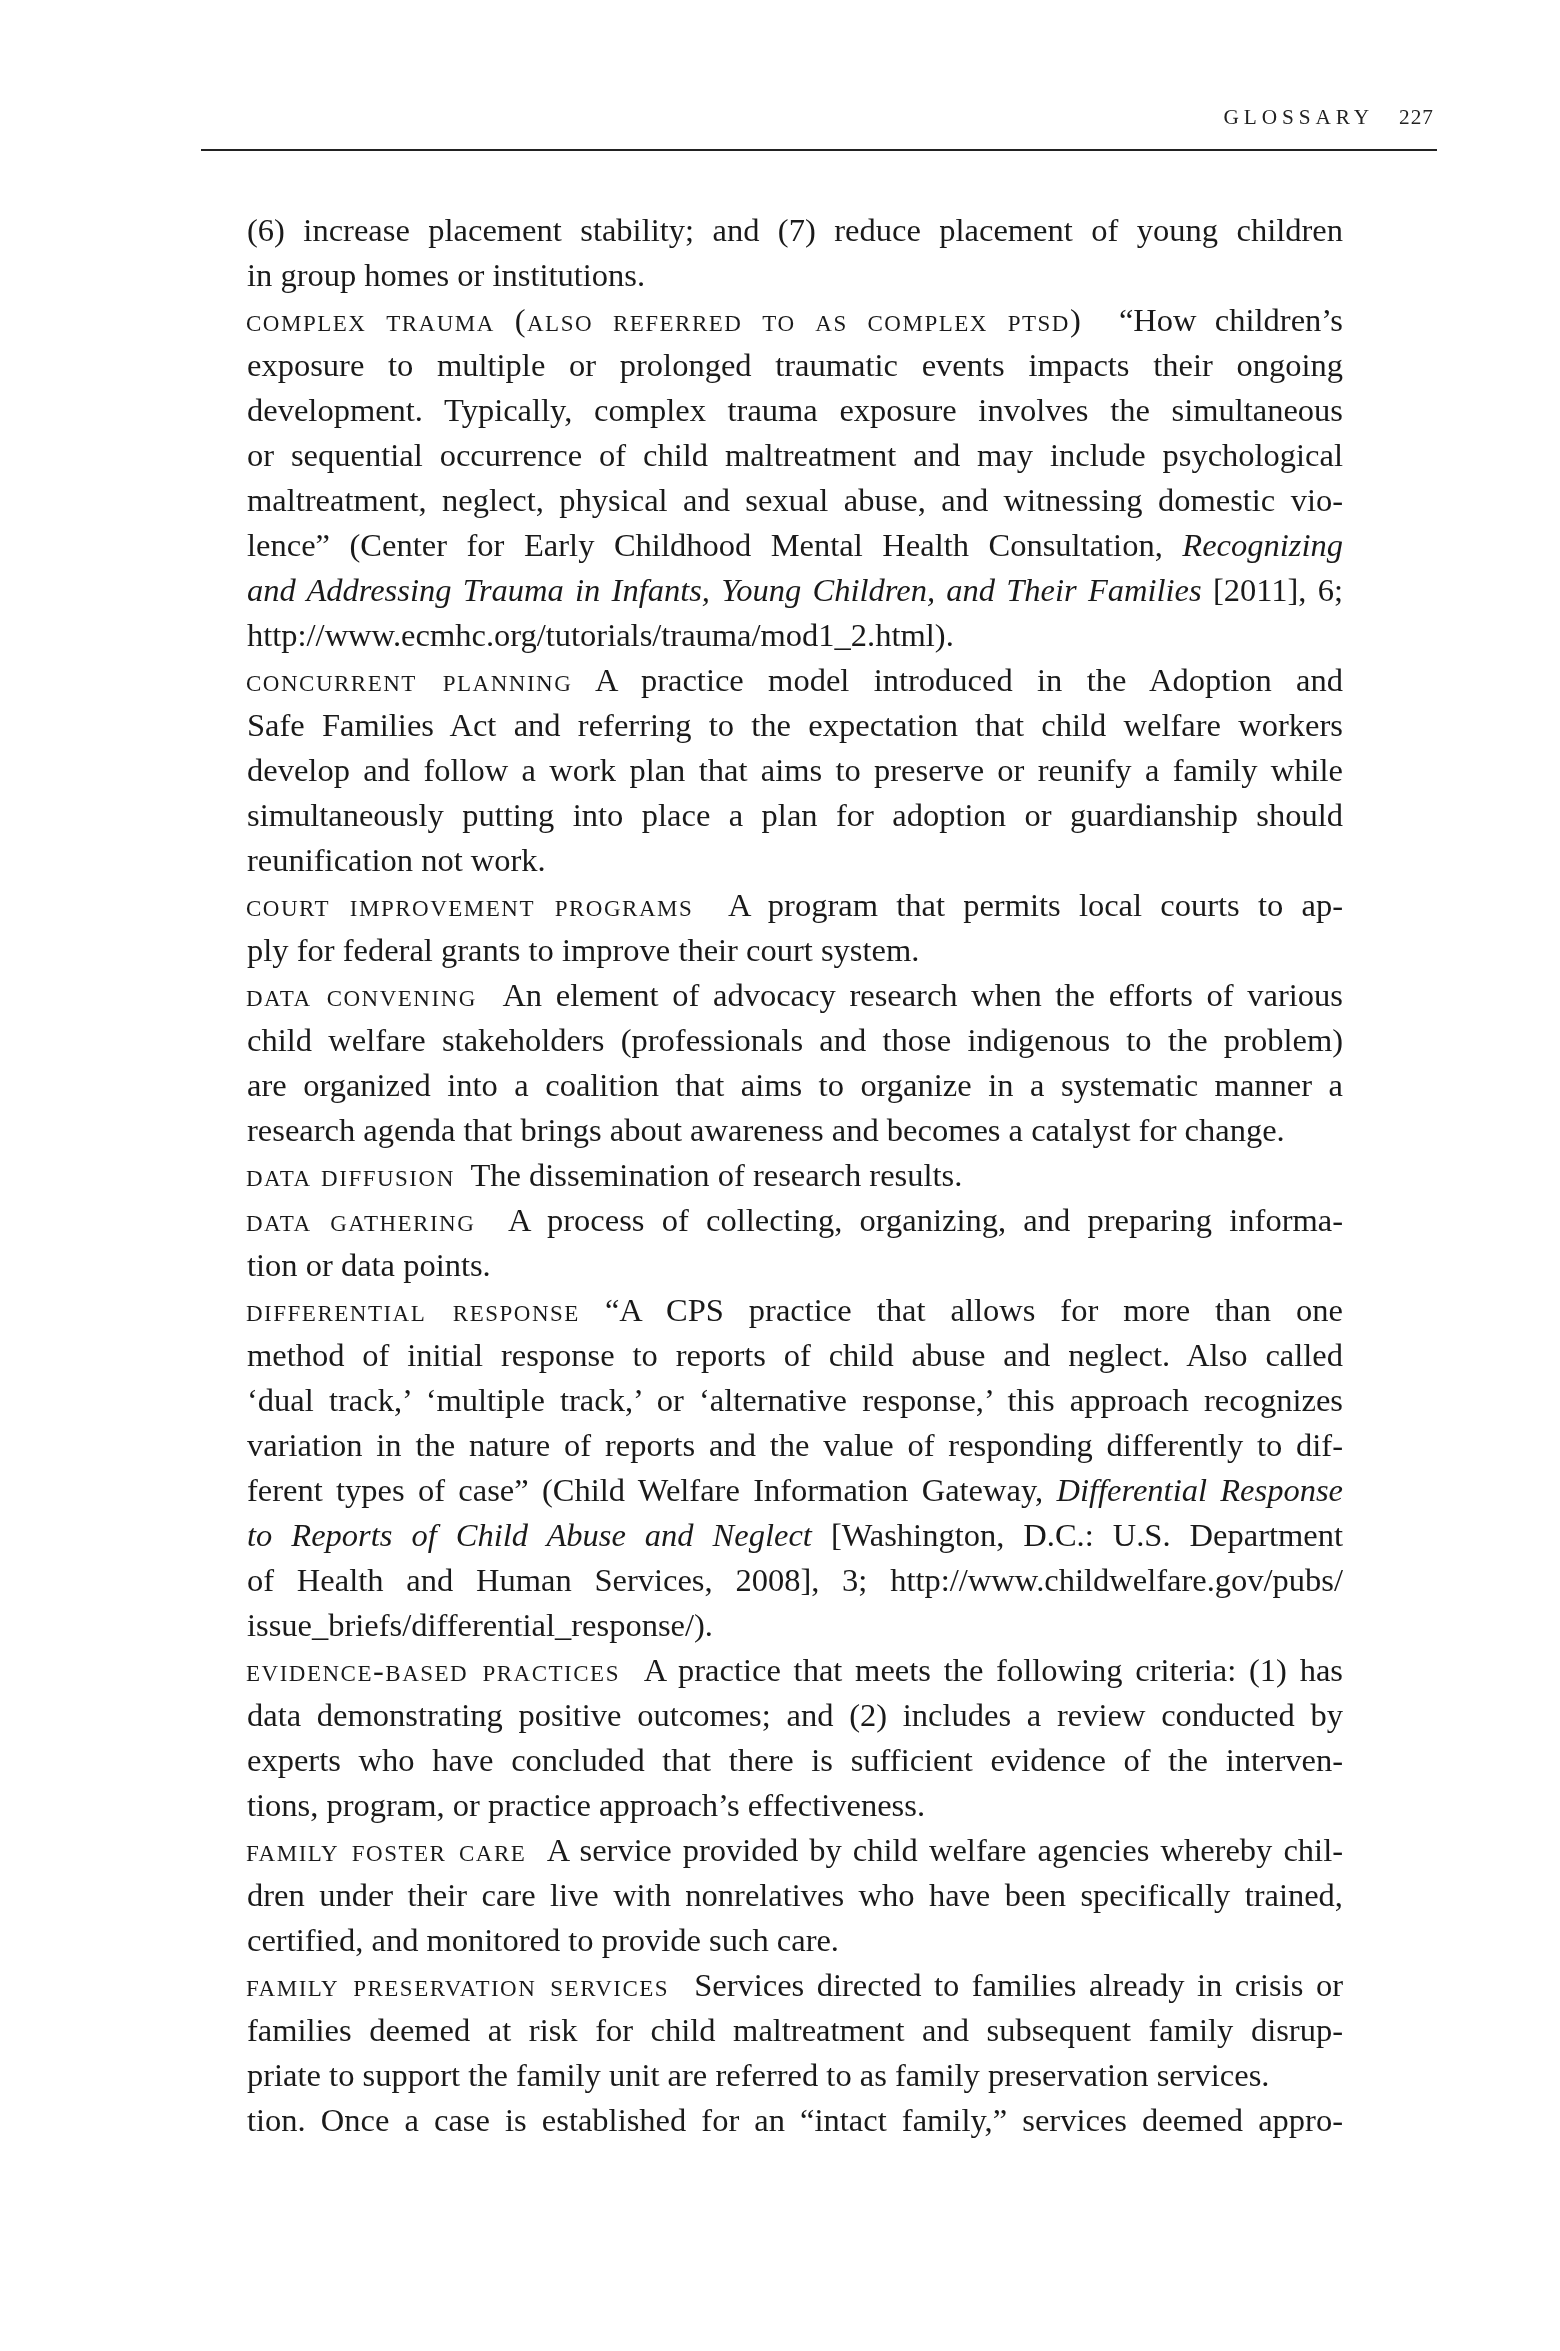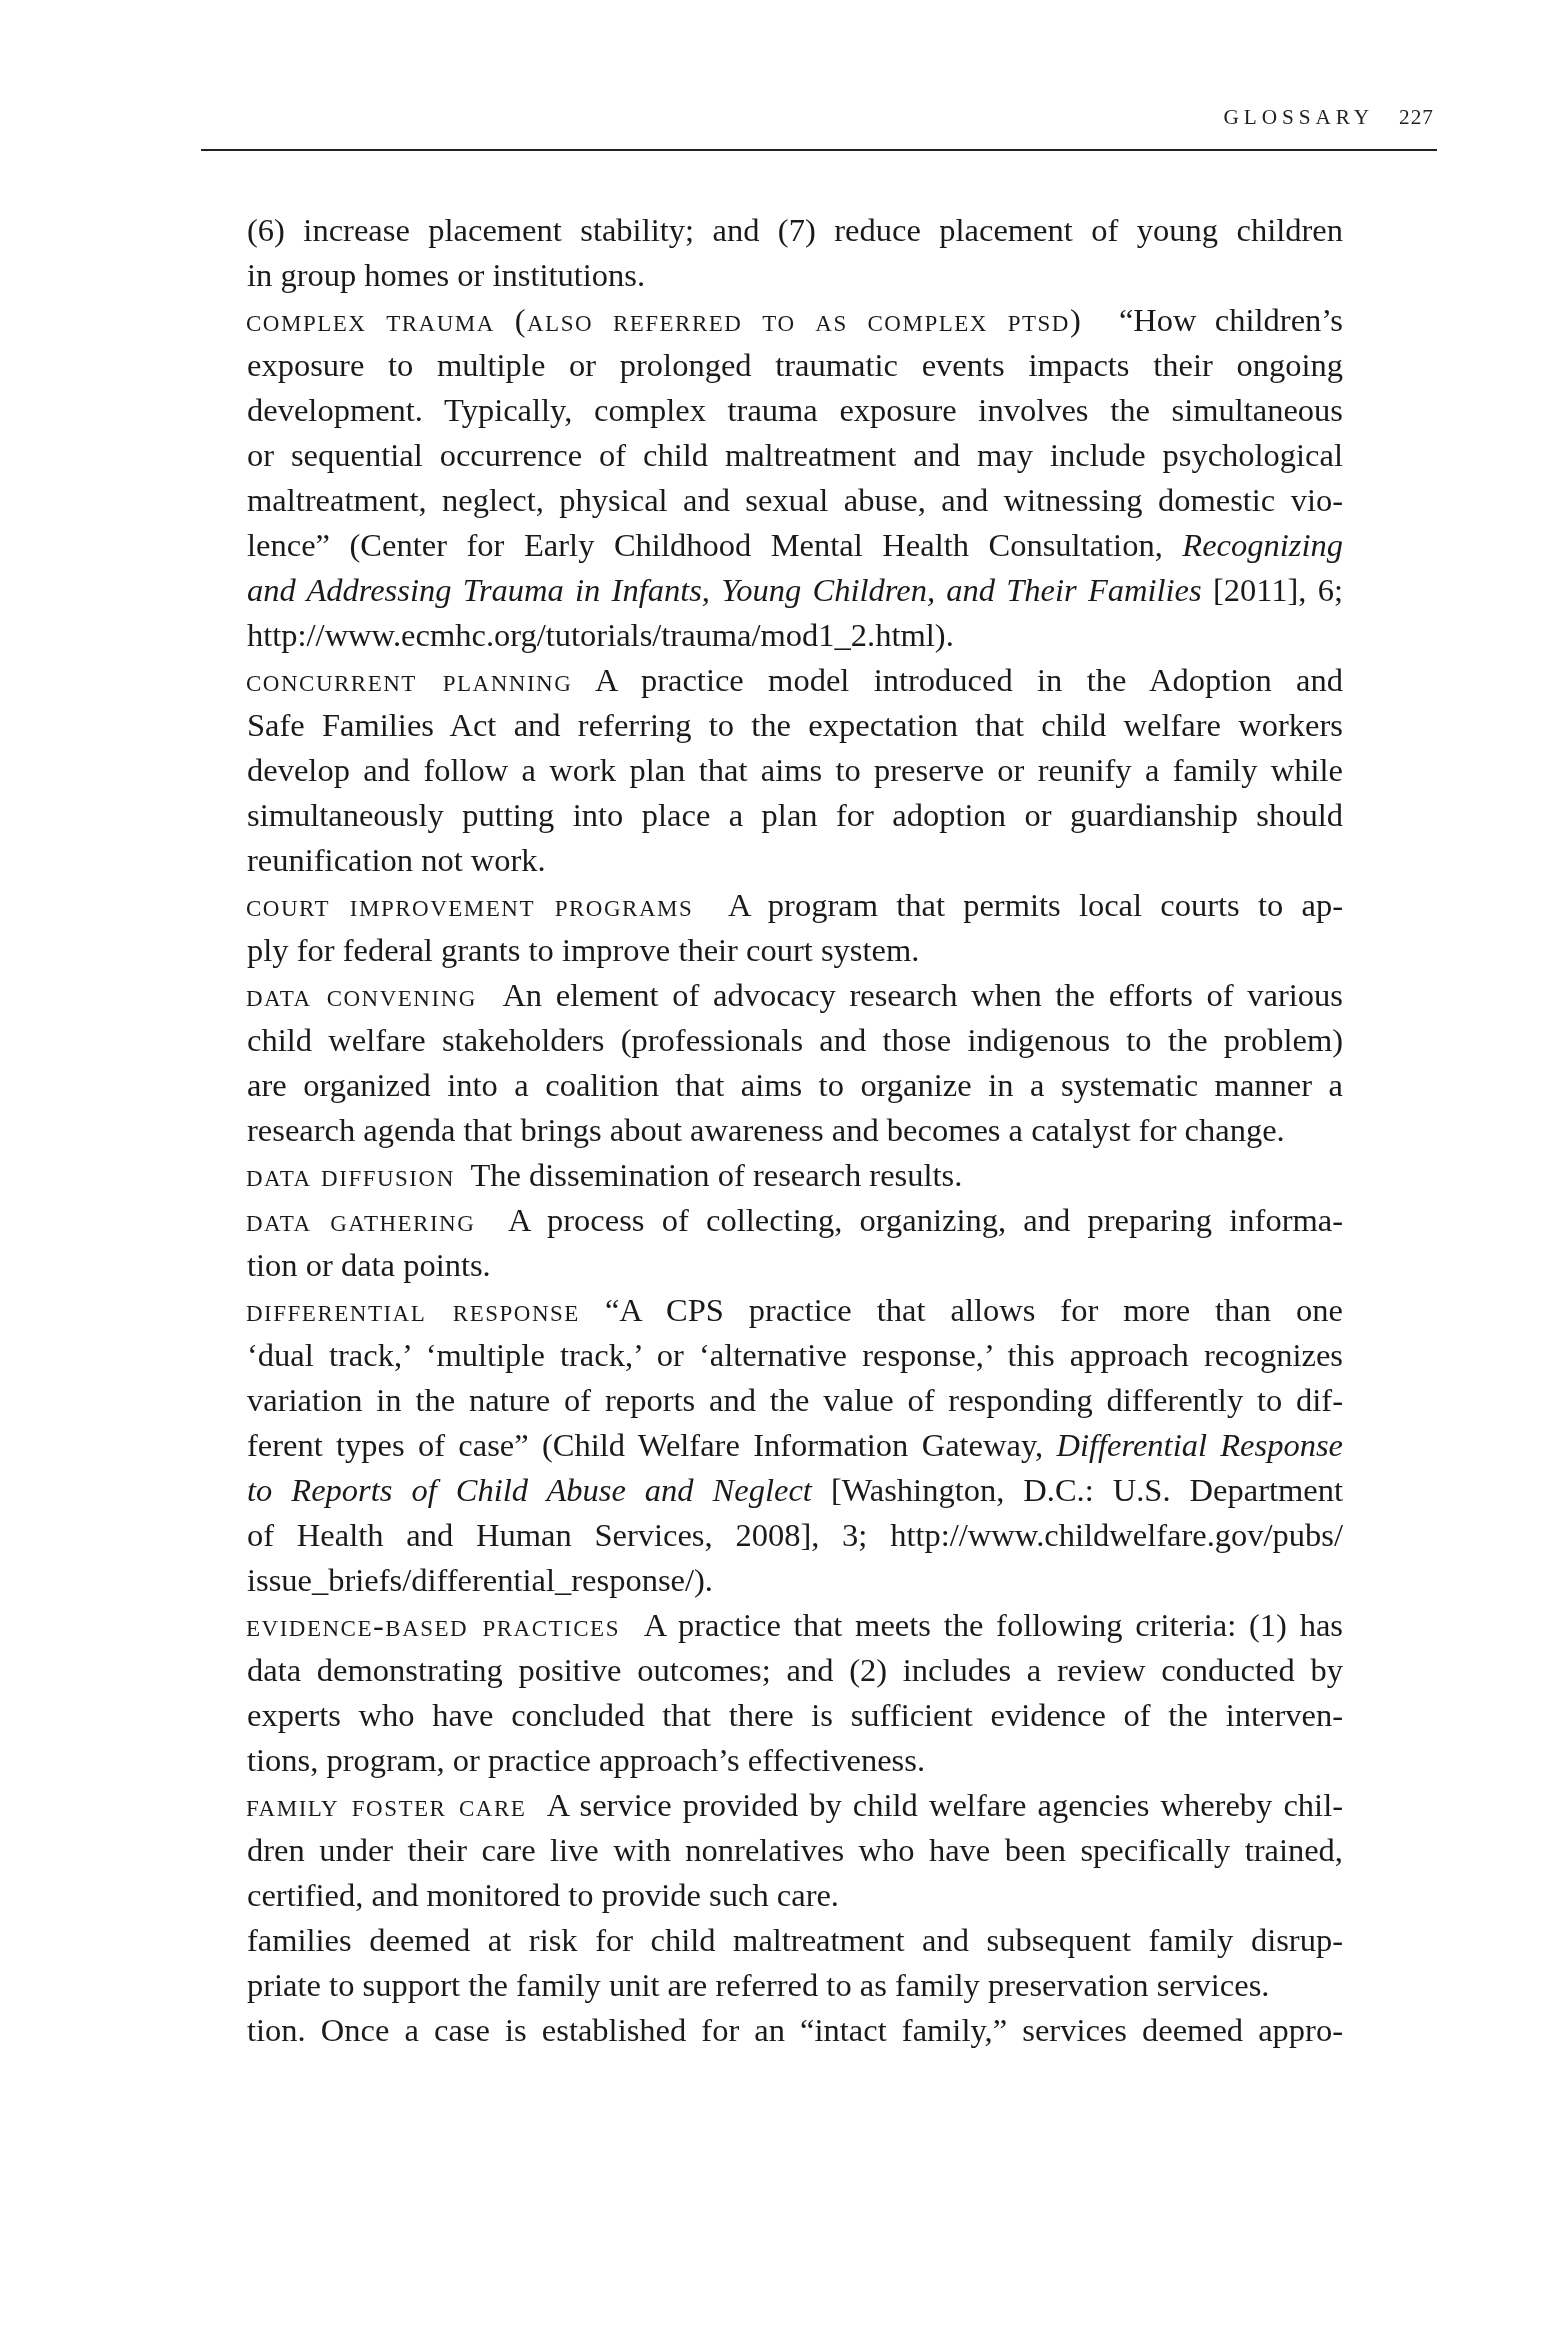--- a/index.html
+++ b/index.html
@@ -80,20 +80,21 @@
   <div>
     <span class="line"><span class="term-sc">data gathering</span>&nbsp; <span>A process of collecting, organizing, and preparing informa-</span></span>
     <div style="padding-left:49px;">
       <span class="line last">tion or data points.</span>
     </div>
   </div>
 
   <div>
     <span class="line"><span class="term-sc">differential response</span> <span>“A CPS practice that allows for more than one</span></span>
     <div style="padding-left:49px;">
+      <span class="line">method of initial response to reports of child abuse and neglect. Also called</span>
       <span class="line">‘dual track,’ ‘multiple track,’ or ‘alternative response,’ this approach recognizes</span>
       <span class="line">variation in the nature of reports and the value of responding differently to dif-</span>
       <span class="line"><span>ferent types of case” (Child Welfare Information Gateway,</span> <i>Differential Response</i></span>
       <span class="line"><i>to Reports of Child Abuse and Neglect</i> <span>[Washington, D.C.: U.S. Department</span></span>
       <span class="line">of Health and Human Services, 2008], 3; http://www.childwelfare.gov/pubs/</span>
       <span class="line last">issue_briefs/differential_response/).</span>
     </div>
   </div>
 
   <div>
@@ -107,20 +108,21 @@
 
   <div>
     <span class="line"><span class="term-sc">family foster care</span>&nbsp; <span>A service provided by child welfare agencies whereby chil-</span></span>
     <div style="padding-left:49px;">
       <span class="line">dren under their care live with nonrelatives who have been specifically trained,</span>
       <span class="line last">certified, and monitored to provide such care.</span>
     </div>
   </div>
 
   <div>
+    <span class="line"><span class="term-sc">family preservation services</span>&nbsp; <span>Services directed to families already in crisis or</span></span>
     <div style="padding-left:49px;">
       <span class="line">families deemed at risk for child maltreatment and subsequent family disrup-</span>
       <span class="line last">priate to support the family unit are referred to as family preservation services.</span>
       <span class="line">tion. Once a case is established for an “intact family,” services deemed appro-</span>
     </div>
   </div>
 
 </div>
 
 

